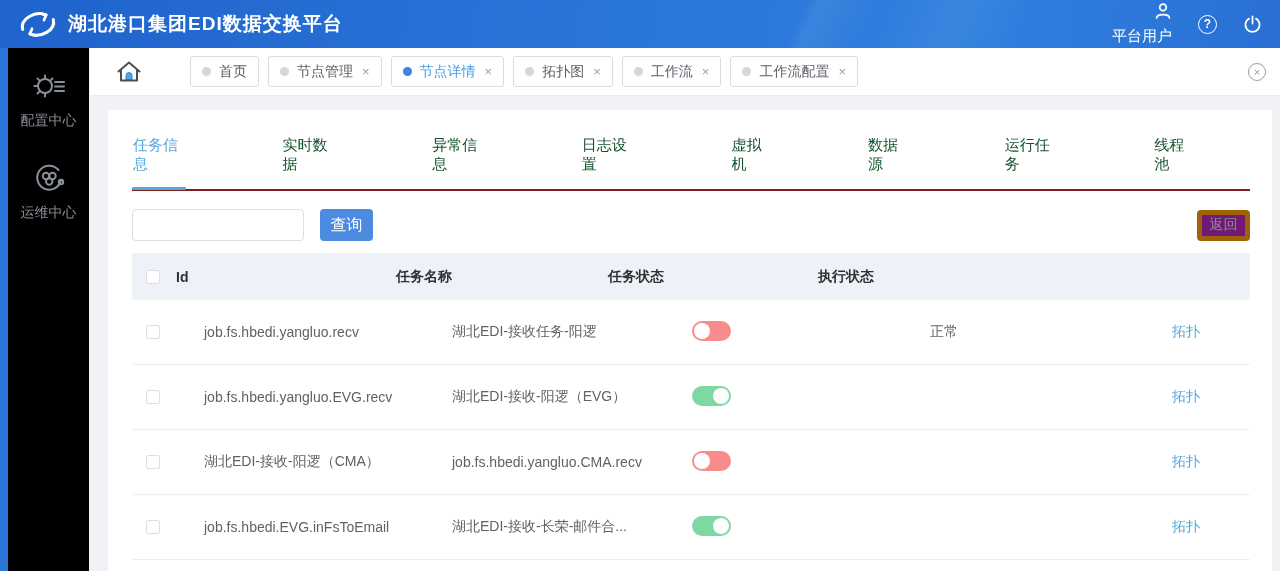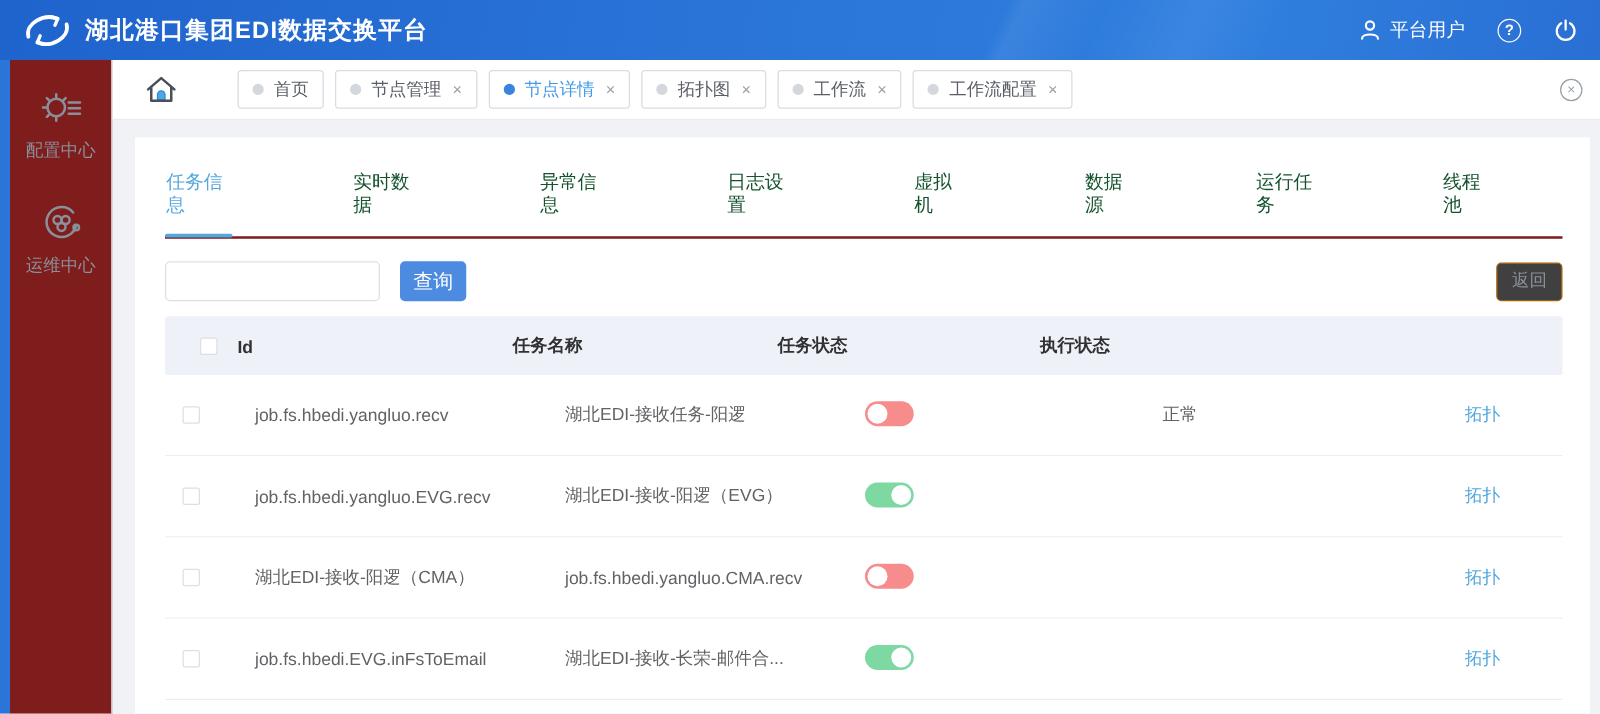--- a/index.html
+++ b/index.html
@@ -8,28 +8,28 @@
 
   
   .header { height:48px; display:flex; align-items:center; padding:0 18px;
     background:linear-gradient(100deg,#1f63cc 0%,#2a74d8 45%,#2f7fde 78%,#2a6fd4 100%);
     position:relative; overflow:hidden; }
   .header::after { content:''; position:absolute; inset:0;
     background:linear-gradient(115deg,transparent 62%,rgba(255,255,255,.07) 63%,transparent 68%,rgba(255,255,255,.06) 74%,transparent 79%); pointer-events:none; }
   .logo { width:40px; height:36px; margin-right:10px; flex:0 0 auto; }
   .app-title { color:#fff; font-size:19px; font-weight:700; letter-spacing:1px; }
   .header-right { margin-left:auto; display:flex; align-items:center; gap:26px; color:#fff; z-index:1; }
-  .user-box { display:flex; align-items:flex-start; gap:7px; font-size:15px; cursor:pointer; }
+  .user-box { display:flex; align-items:flex-end; gap:7px; font-size:15px; cursor:pointer;flex-direction:column; }
   .round-icon { width:19px; height:19px; border:1.6px solid #fff; border-radius:50%;
     display:flex; align-items:center; justify-content:center; font-size:12px; font-weight:700; cursor:pointer; }
 
   
   .app-body { display:flex; height:523px; }
   .edge-strip { width:8px; background:#2b74d8; flex:0 0 auto; }
-  .sidebar { width:82px; background:#7f1d1d; border-right:1px solid #eef0f4; padding-top:20px;
+  .sidebar { width:82px; background:#000000; border-right:1px solid #eef0f4; padding-top:20px;
     display:flex; flex-direction:column; align-items:center; gap:30px; flex:0 0 auto; }
   .side-item { display:flex; flex-direction:column; align-items:center; gap:8px; cursor:pointer; }
   .side-item .lbl { font-size:14px; color:#8a8f99; }
 
   .main-col { flex:1; display:flex; flex-direction:column; min-width:0;justify-content:center; }
 
   
   .tabbar { height:48px; background:#fff; border-bottom:1px solid #ececef;
     display:flex; align-items:center; padding:0 24px; position:relative; }
   .home-btn { margin-right:46px; cursor:pointer; display:flex; }
@@ -47,26 +47,26 @@
   .card { background:#fff; height:100%; padding:24px 22px 0 24px; }
 
   .ctabs { display:flex; border-bottom:2px solid #7f1d1d;gap:40px; }
   .ctab { font-size:15px; color:#14532d; margin-right:56px; padding:2px 1px 15px; cursor:pointer; position:relative; }
   .ctab.active { color:#53a8dd; }
   .ctab.active::after { content:''; position:absolute; left:0; right:0; bottom:-1px; height:3px; background:#53a8dd; border-radius:2px; }
 
   .toolbar { margin-top:18px; display:flex; align-items:center; }
   .search-input { width:172px; height:32px; border:1px solid #dcdfe6; border-radius:4px; padding:0 10px; font-size:14px; color:#606266; outline:none; }
   .btn-query { margin-left:16px; width:53px; height:32px; background:#4c8be0; color:#fff; border:none; border-radius:4px; font-size:16px; cursor:pointer; }
-  .btn-back { margin-left:auto; width:53px; height:31px; background:#404040; color:#8a8f99; border:1px solid #a16207; border-radius:4px; font-size:14px; cursor:pointer; }
+  .btn-back { margin-left:auto; width:53px; height:31px; background:#701a75; color:#8a8f99; border:5px solid #a16207; border-radius:4px; font-size:14px; cursor:pointer; }
 
   
   .table { margin-top:12px; }
   .trow { display:grid; grid-template-columns:44px 220px 212px 210px 214px 1fr; align-items:center; }
-  .thead { background:#eef1f8; height:47px; font-size:14px; font-weight:700; color:#303133; border-radius:2px;padding-left:14px; }
+  .thead { background:#eef1f8; height:47px; font-size:14px; font-weight:700; color:#303133; border-radius:2px; }
   .tbody-row { height:65px; border-bottom:1px solid #ebeef5; font-size:14px; color:#606266; background:#fff;gap:28px; }
   .cell-check { display:flex; justify-content:flex-end; padding-right:16px; }
   .checkbox { width:14px; height:14px; border:1px solid #dcdfe6; border-radius:2px; background:#fff; cursor:pointer; }
   .link { color:#53a8dd; cursor:pointer; font-size:14px; }
 
   .switch { width:39px; height:20px; border-radius:10px; position:relative; cursor:pointer; display:inline-block; }
   .switch.on  { background:#7ed8a2; }
   .switch.off { background:#f78c8c; }
   .switch::after { content:''; position:absolute; top:2px; width:16px; height:16px; border-radius:50%; background:#fff; }
   .switch.on::after  { right:2px; }

